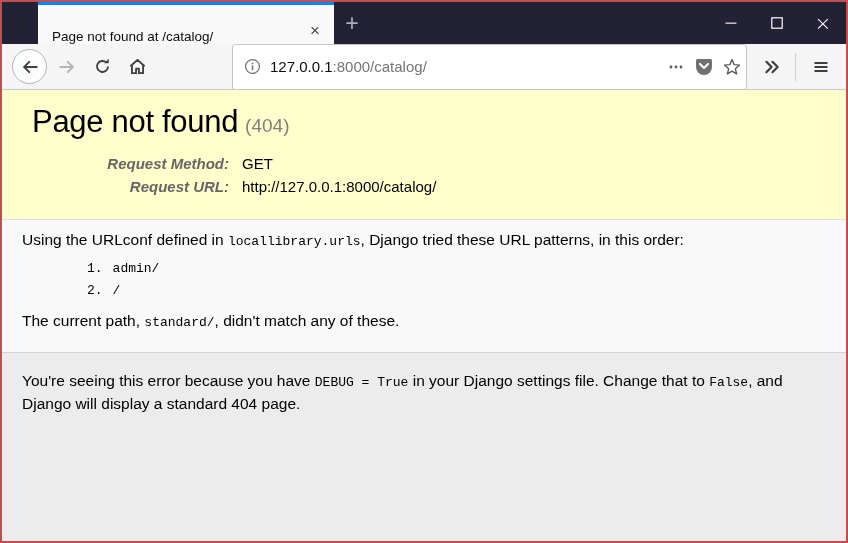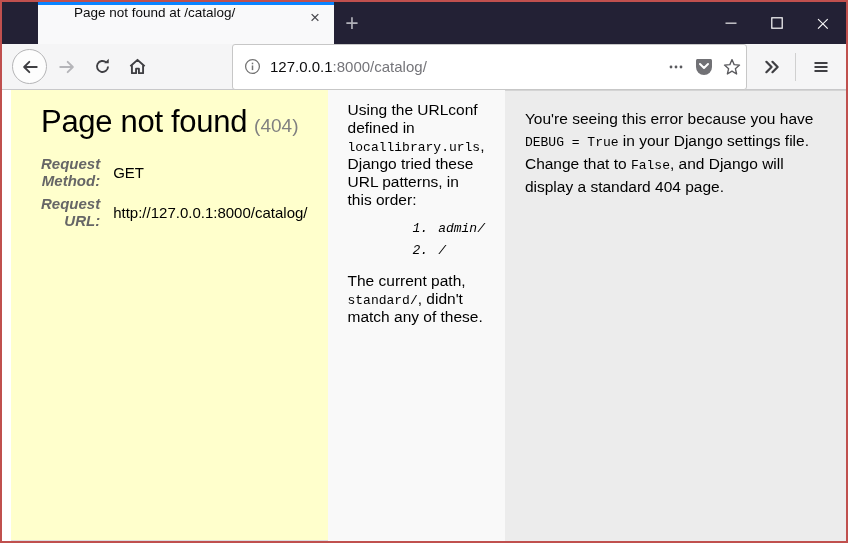--- a/index.html
+++ b/index.html
@@ -12,21 +12,21 @@
   }
 
   
   .titlebar {
     height: 42px; background: #232135; flex: 0 0 42px;
     display: flex; align-items: stretch;
   }
   .tab-drag-space { width: 36px; }
   .tab {
     width: 296px; background: #f9f9fa; border-top: 3px solid #0a84ff;
-    display: flex; align-items: flex-start; padding-left: 36px;
+    display: flex; align-items: flex-end; padding-left: 14px;
     color: #0c0c0d; font-size: 13.5px; gap: 8px;
   }
   .tab-title { flex: 1; white-space: nowrap; overflow: hidden; }
   .tab-close {
     width: 26px; height: 26px; margin-right: 6px; border-radius: 3px;
     display: flex; align-items: center; justify-content: center;
     color: #4a4a4f; font-size: 17px; cursor: default;
   }
   .new-tab-btn {
     width: 36px; display: flex; align-items: center; justify-content: center;
@@ -58,37 +58,37 @@
   .urlbar-info { padding: 0 9px 0 11px; display: flex; align-items: center; }
   .url-text { flex: 1; font-size: 15px; white-space: nowrap; overflow: hidden; }
   .url-host { color: #0c0c0d; }
   .url-rest { color: #75757a; }
   .urlbar-action { width: 28px; height: 28px; display: flex; align-items: center; justify-content: center; }
   .overflow-btn { width: 30px; height: 30px; display: flex; align-items: center; justify-content: center; }
   .toolbar-sep { width: 1px; height: 28px; background: #d0d0d0; margin: 0 8px; }
   .menu-btn { width: 34px; height: 30px; display: flex; align-items: center; justify-content: center; }
 
   
-  .content { flex: 1; display: flex; flex-direction: row; background: #f9f9f9; overflow: hidden; margin-left: 9px; }
+  .content { flex: 1; display: flex; flex-direction: column; background: #f9f9f9; overflow: hidden; }
   .summary {
     flex: 0 0 130px; background: #ffffcc; border-bottom: 1px solid #ddd;
     padding: 10px 20px 0 30px; color: #000;
   }
   .summary h1 { font-size: 31px; font-weight: 400; margin: 4px 0 12px; letter-spacing: -0.3px; }
   .status-code { font-size: 19px; color: #808080; margin-left: 7px; letter-spacing: 0; }
   .meta-table { border-collapse: collapse; }
   .meta-table th {
     width: 197px; text-align: right; vertical-align: top;
     color: #666; font-size: 15px; font-weight: bold; padding: 3px 0; font-style: italic;
   }
   .meta-table td { font-size: 15px; padding: 3px 0 3px 13px; color: #000; }
 
   .info { flex: 0 0 132px; padding: 11px 20px 0; font-size: 15.5px; color: #000000; }
   code, .mono { font-family: "Liberation Mono", "DejaVu Sans Mono", monospace; font-size: 13px; }
-  .pattern-list { list-style: none; margin: 9px 0 10px 65px; font-style: italic; }
+  .pattern-list { list-style: none; margin: 9px 0 10px 65px; }
   .pattern-list li { line-height: 22px; font-family: "Liberation Mono", "DejaVu Sans Mono", monospace; font-size: 13px; }
   .pattern-num { margin-right: 10px; }
 
   .explanation {
     flex: 1; background: #ececec; border-top: 1px solid #d4d4d4;
     padding: 17px 20px 0; font-size: 15.5px; line-height: 1.45; color: #000;
   }
 </style>
 </head>
 <body>

